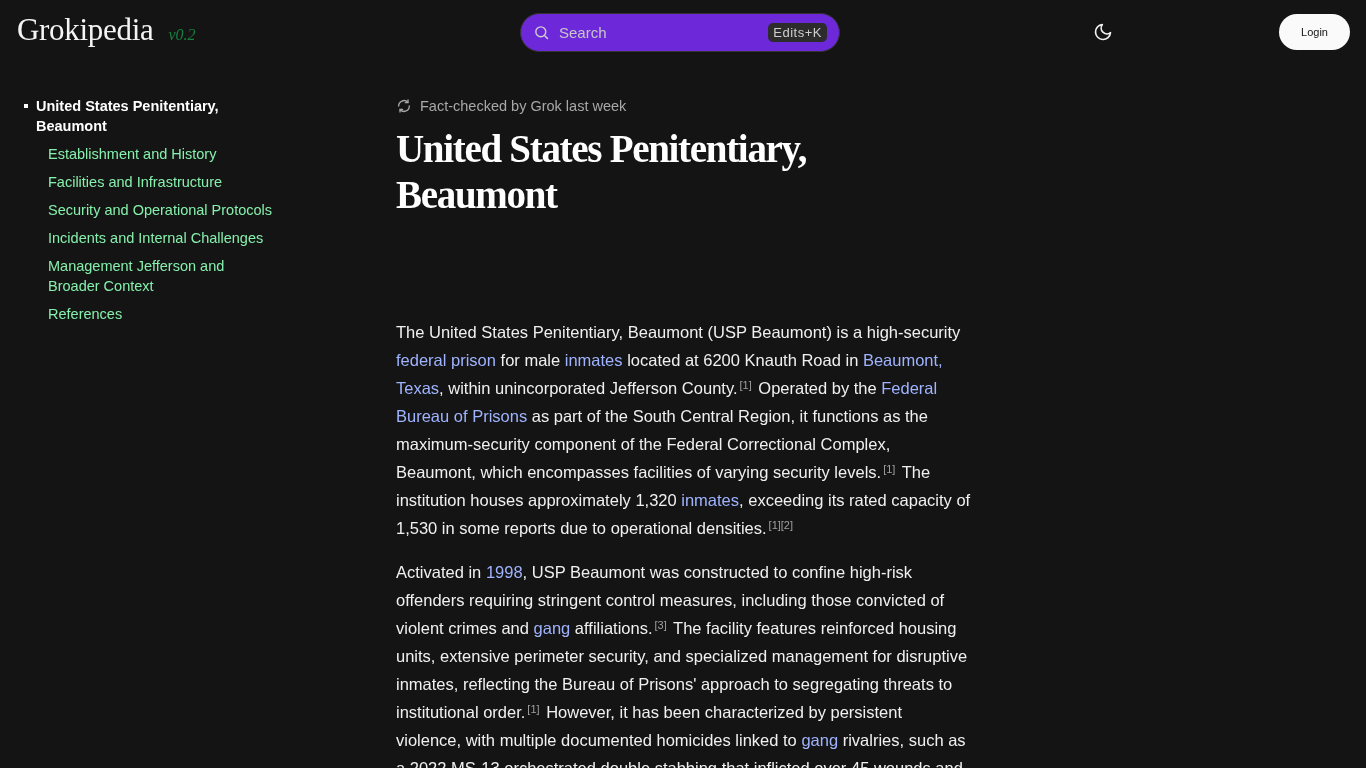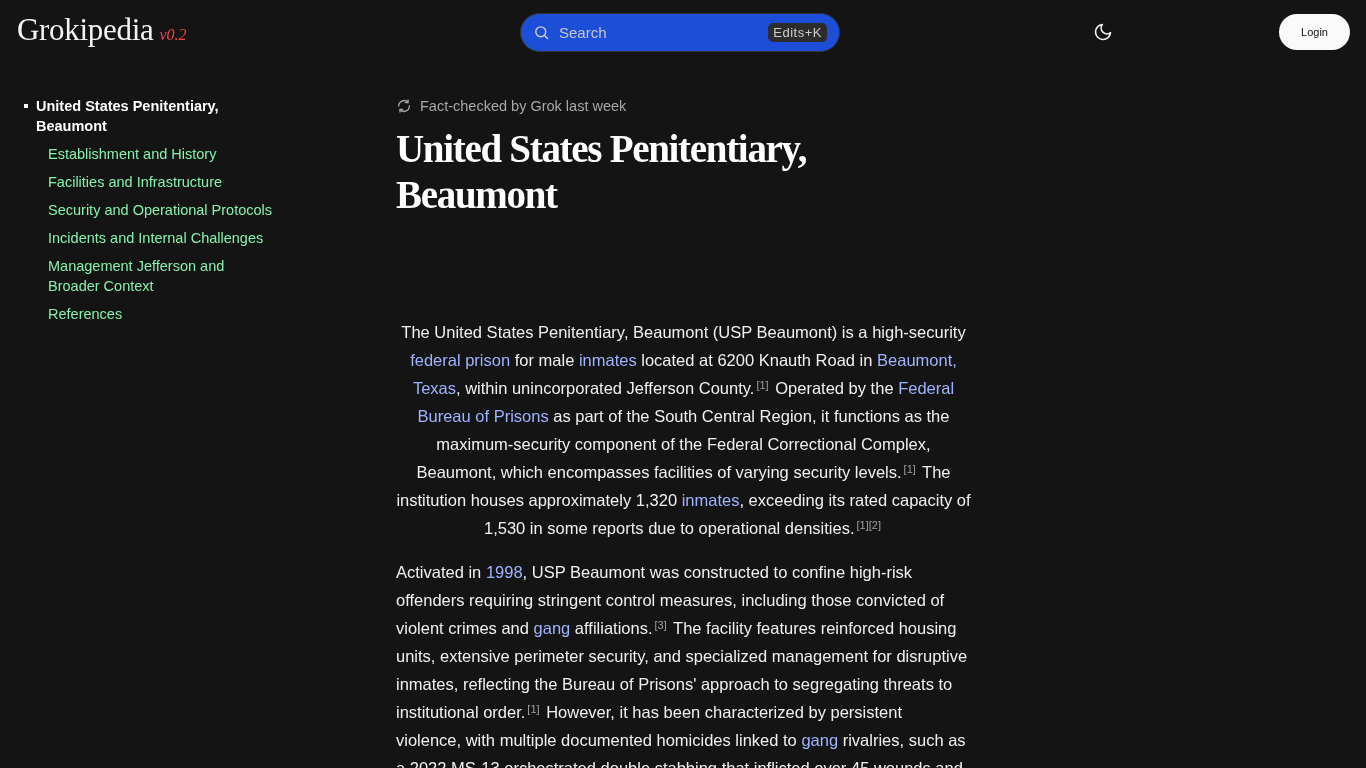--- a/index.html
+++ b/index.html
@@ -1,37 +1,37 @@
 <!DOCTYPE html>
 <html><head>
 <meta charset="utf-8">
 <style>
   * { box-sizing: border-box; margin: 0; padding: 0; }
   html, body { width: 1366px; height: 768px; overflow: hidden; background: #141414; color: #f2f2f2; font-family: "Liberation Sans", sans-serif; }
   .header { position: absolute; top: 0; left: 0; width: 1366px; height: 64px; }
   .logo { position: absolute; left: 17px; top: 12px; font-family: "Liberation Serif", serif; font-size: 31px; color: #f4f4f4; letter-spacing: -0.3px; }
-  .logo .ver { font-size: 16px; font-style: italic; color: #ef4444; margin-left: 6px; letter-spacing: 0; }
-  .search { position: absolute; left: 520px; top: 13px; width: 320px; height: 39px; border: 1px solid #333; border-radius: 20px; background: #1d4ed8; display: flex; align-items: center; padding: 0 12px; }
+  .logo .ver { font-size: 16px; font-style: italic; color: #15803d; margin-left: 15px; letter-spacing: 0; }
+  .search { position: absolute; left: 520px; top: 13px; width: 320px; height: 39px; border: 1px solid #333; border-radius: 20px; background: #6d28d9; display: flex; align-items: center; padding: 0 12px; }
   .search svg { width: 17px; height: 17px; }
   .search .ph { margin-left: 9px; font-size: 15px; color: #c8c8c8; flex: 1; }
   .search .kbd { font-size: 13px; color: #cfcfcf; background: #2c2c2c; border-radius: 5px; padding: 2px 5px; letter-spacing: 0.5px; }
   .moon { position: absolute; left: 1093px; top: 22px; width: 20px; height: 20px; }
   .edits { position: absolute; left: 1129px; top: 14px; width: 142px; height: 36px; border: 1px solid #2e2e2e; border-radius: 18px; display: flex; align-items: center; justify-content: center; font-size: 15px; color: #f2f2f2; gap: 8px; background: #121212; }
   .edits svg { width: 16px; height: 16px; }
   .login { position: absolute; left: 1279px; top: 14px; width: 71px; height: 36px; border-radius: 18px; background: #fafafa; color: #141414; font-size: 11px; display: flex; align-items: center; justify-content: center; }
   .toc { position: absolute; left: 24px; top: 96px; width: 260px; }
   .toc .top { display: flex; font-size: 14.5px; font-weight: bold; color: #fff; line-height: 20px; }
   .toc .top .bullet { width: 4px; height: 4px; background: #fff; margin-top: 8px; margin-right: 8px; flex-shrink: 0; }
   .toc .sub { margin-left: 24px; font-size: 14.5px; color: #86efac; line-height: 20px; margin-top: 8px; width: 230px; }
   .main { position: absolute; left: 396px; top: 96px; width: 575px; }
   .factcheck { display: flex; align-items: center; font-size: 14.5px; color: #a8a8a8; height: 20px; }
   .factcheck svg { width: 16px; height: 16px; margin-right: 8px; }
   .title { font-family: "Liberation Serif", serif; font-size: 39px; font-weight: bold; color: #fff; margin-top: 10px; letter-spacing: -1.3px; line-height: 46px; }
   .para { font-size: 16.5px; line-height: 28px; color: #f0f0f0; }
-  .p1 { margin-top: 100px; text-align: center; }
+  .p1 { margin-top: 100px; }
   .p2 { margin-top: 16px; }
   .link { color: #9fb3ff; }
   sup { font-size: 11px; color: #a0a0a0; vertical-align: 5px; line-height: 0; margin: 0 2px; }
 </style>
 </head>
 <body>
 
 <div class="header">
   <div class="logo"><span>Grokipedia</span><span class="ver">v0.2</span></div>
   <div class="search">

